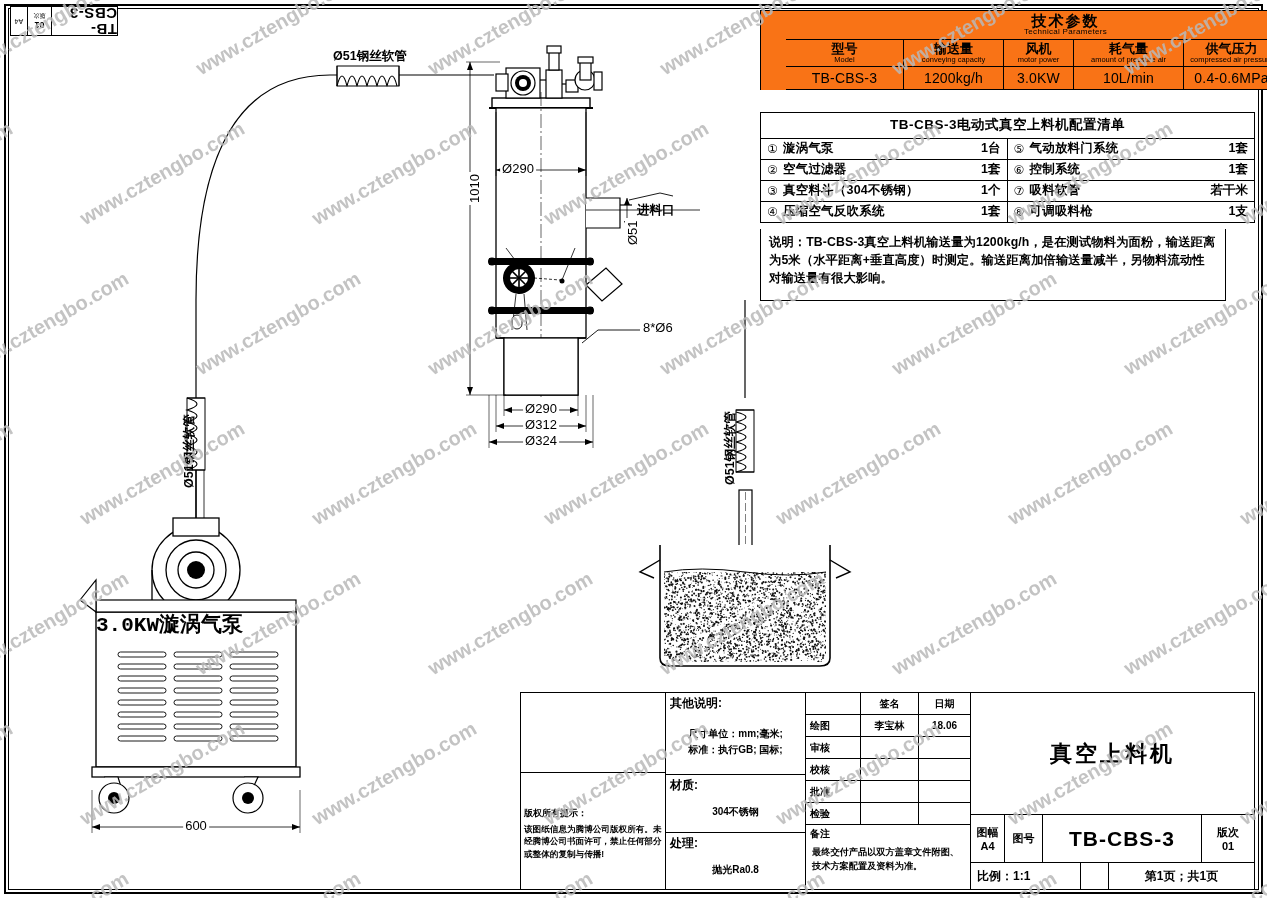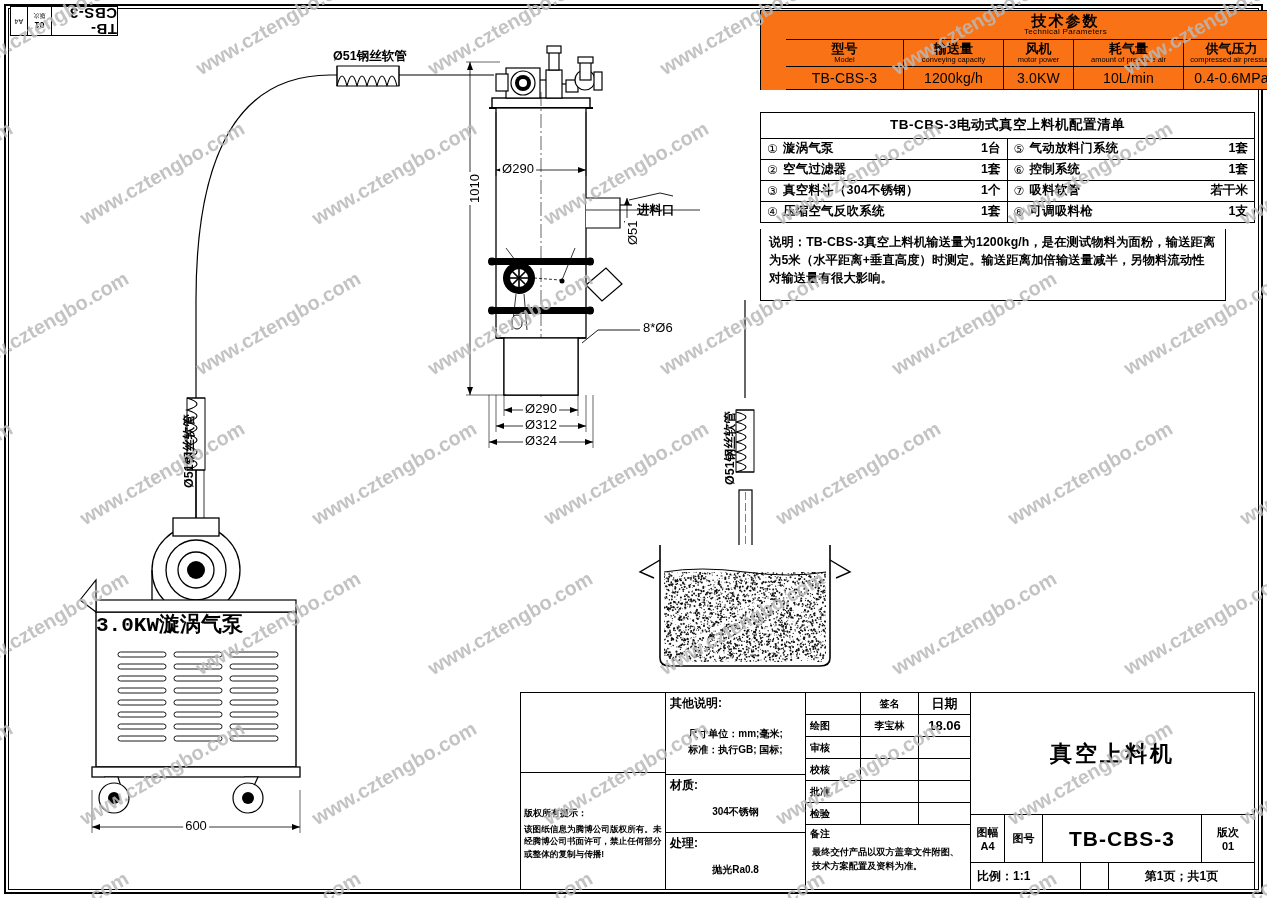--- a/index.html
+++ b/index.html
@@ -105,21 +105,21 @@
 
   
   .tb-sign { width:165px; border-right:1px solid #000; display:flex; flex-direction:column; }
   .sgrow { display:flex; border-bottom:1px solid #000; height:22px; }
   .sgrow.notes-row { height:auto; flex:1; border-bottom:none; flex-direction:column; }
   .sgc { border-right:1px solid #000; display:flex; align-items:center; justify-content:center;
          font-size:10px; font-weight:700; }
   .sgc:last-child { border-right:none; }
   .sg1 { width:55px; justify-content:flex-start; padding-left:4px; }
   .sg2 { width:58px; }
-  .sg3 { flex:1; font-size:13px;text-align:right; }
+  .sg3 { flex:1; font-size:10px;text-align:right; }
   .sg-remark-label { font-size:10px; font-weight:700; padding:2px 0 0 4px; }
   .sg-remark-text { font-size:9.2px; font-weight:700; line-height:1.5; padding:5px 4px 0 6px; }
 
   
   .tb-main { flex:1; display:flex; flex-direction:column; }
   .tb-company { height:40px; border-bottom:1px solid #000; display:flex;
       align-items:center; justify-content:center; font-size:20px; font-weight:700; letter-spacing:1px; }
   .tb-product { flex:1; display:flex; align-items:center; justify-content:center;
       font-size:22px; font-weight:700; letter-spacing:3px; border-bottom:1px solid #000; }
   .tb-codes { height:48px; display:flex; border-bottom:1px solid #000; }

